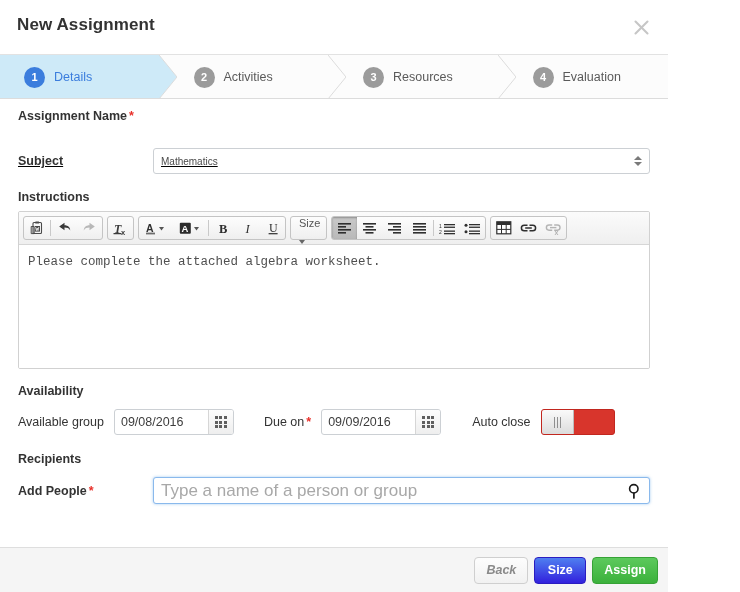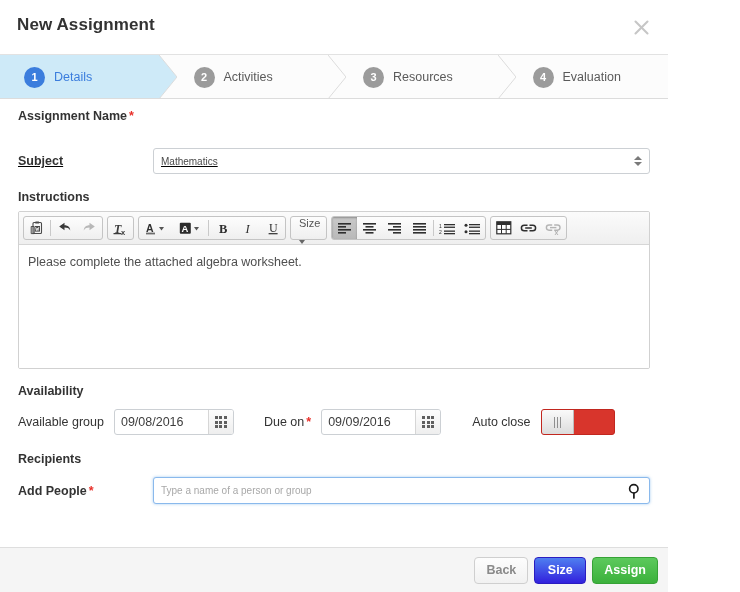--- a/index.html
+++ b/index.html
@@ -248,20 +248,21 @@
     border-top: 4px solid #666666;
   }
   .editor-area {
     flex: 1 1 auto;
     padding: 9px 9px;
     font-size: 12.5px;
     color: #4f4f4f;
     line-height: 1.4;
     background: #ffffff;
     overflow: hidden;
+    font-family: Liberation Mono, monospace;
   }
 
   
   .sec-availability { margin-top: 15px; }
   .row-avail {
     margin-top: 11px;
     align-items: center;
   }
   .inline-label {
     font-size: 12.5px;
@@ -345,21 +346,21 @@
   .sec-recipients { margin-top: 17px; }
   .row-people { margin-top: 11px; }
   .row-people .ctrl { flex: 1 1 auto; position: relative; }
   .people-input {
     height: 27px;
     border: 1px solid #8ab9ec;
     border-radius: 3px;
     background: #ffffff;
     box-shadow: 0 0 3px rgba(90,160,230,.55);
     font-family: "Liberation Sans", sans-serif;
-    font-size: 10px;
+    font-size: 17px;
     color: #4a4a4a;
     padding: 0 28px 0 7px;
     width: 100%;
     outline: none;
   }
   .people-input::placeholder { color: #a8a8a8; }
   .search-icon {
     position: absolute;
     right: 8px; top: 50%;
     transform: translateY(-50%);
@@ -390,20 +391,21 @@
     cursor: pointer;
     display: flex;
     align-items: center;
     justify-content: center;
     border: 1px solid;
   }
   .btn-back {
     background: linear-gradient(#fdfdfd, #f1f1f1);
     border-color: #cfcfcf;
     color: #8a8a8a;
+    font-style: italic;
   }
   .btn-next {
     background: linear-gradient(#4f7ff0, #3220dd);
     border-color: #2a1cc0;
     color: #ffffff;
   }
   .btn-assign {
     background: linear-gradient(#5cc95c, #3cb13c);
     border-color: #36a236;
     color: #ffffff;

